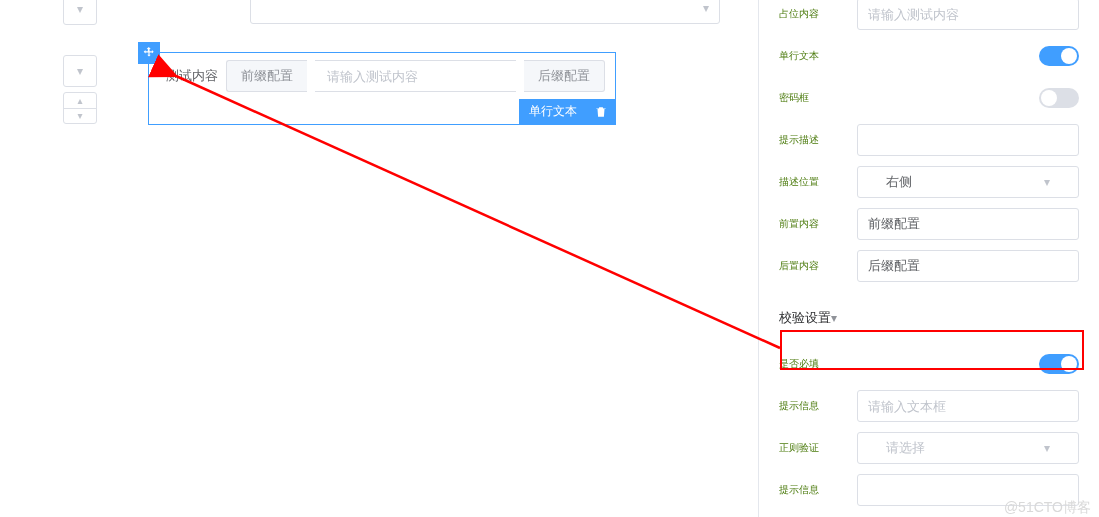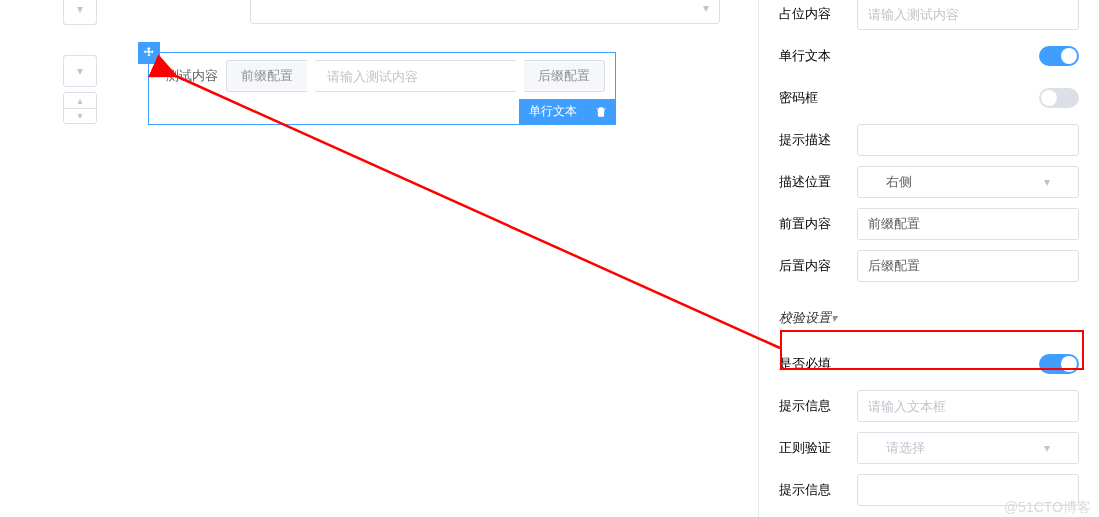--- a/index.html
+++ b/index.html
@@ -154,22 +154,22 @@
 }
 
 .prop-row {
   display: flex;
   align-items: center;
   min-height: 40px;
   margin-bottom: 2px;
 }
 .prop-label {
   width: 78px;
-  color: #000000;
-  font-size: 13px;
+  color: #4d7c0f;
+  font-size: 10px;
   flex-shrink: 0;
 }
 .prop-input {
   flex: 1;
   height: 32px;
   border: 1px solid #dcdfe6;
   border-radius: 3px;
   padding: 0 10px;
   font-size: 13px;
   color: #606266;
@@ -216,21 +216,20 @@
 .section-head {
   display: flex;
   align-items: center;
   justify-content: flex-start;
   height: 40px;
   color: #303133;
   font-size: 13px;
   font-weight: 500;
   margin-top: 12px;
   margin-bottom: 6px;
-  font-style: italic;
 }
 .section-head .caret { color: #909399; font-size: 12px; }
 
 .highlight-box {
   position: absolute;
   border: 2.5px solid #ff0000;
   pointer-events: none;
 }
 .arrow-svg {
   position: absolute;

